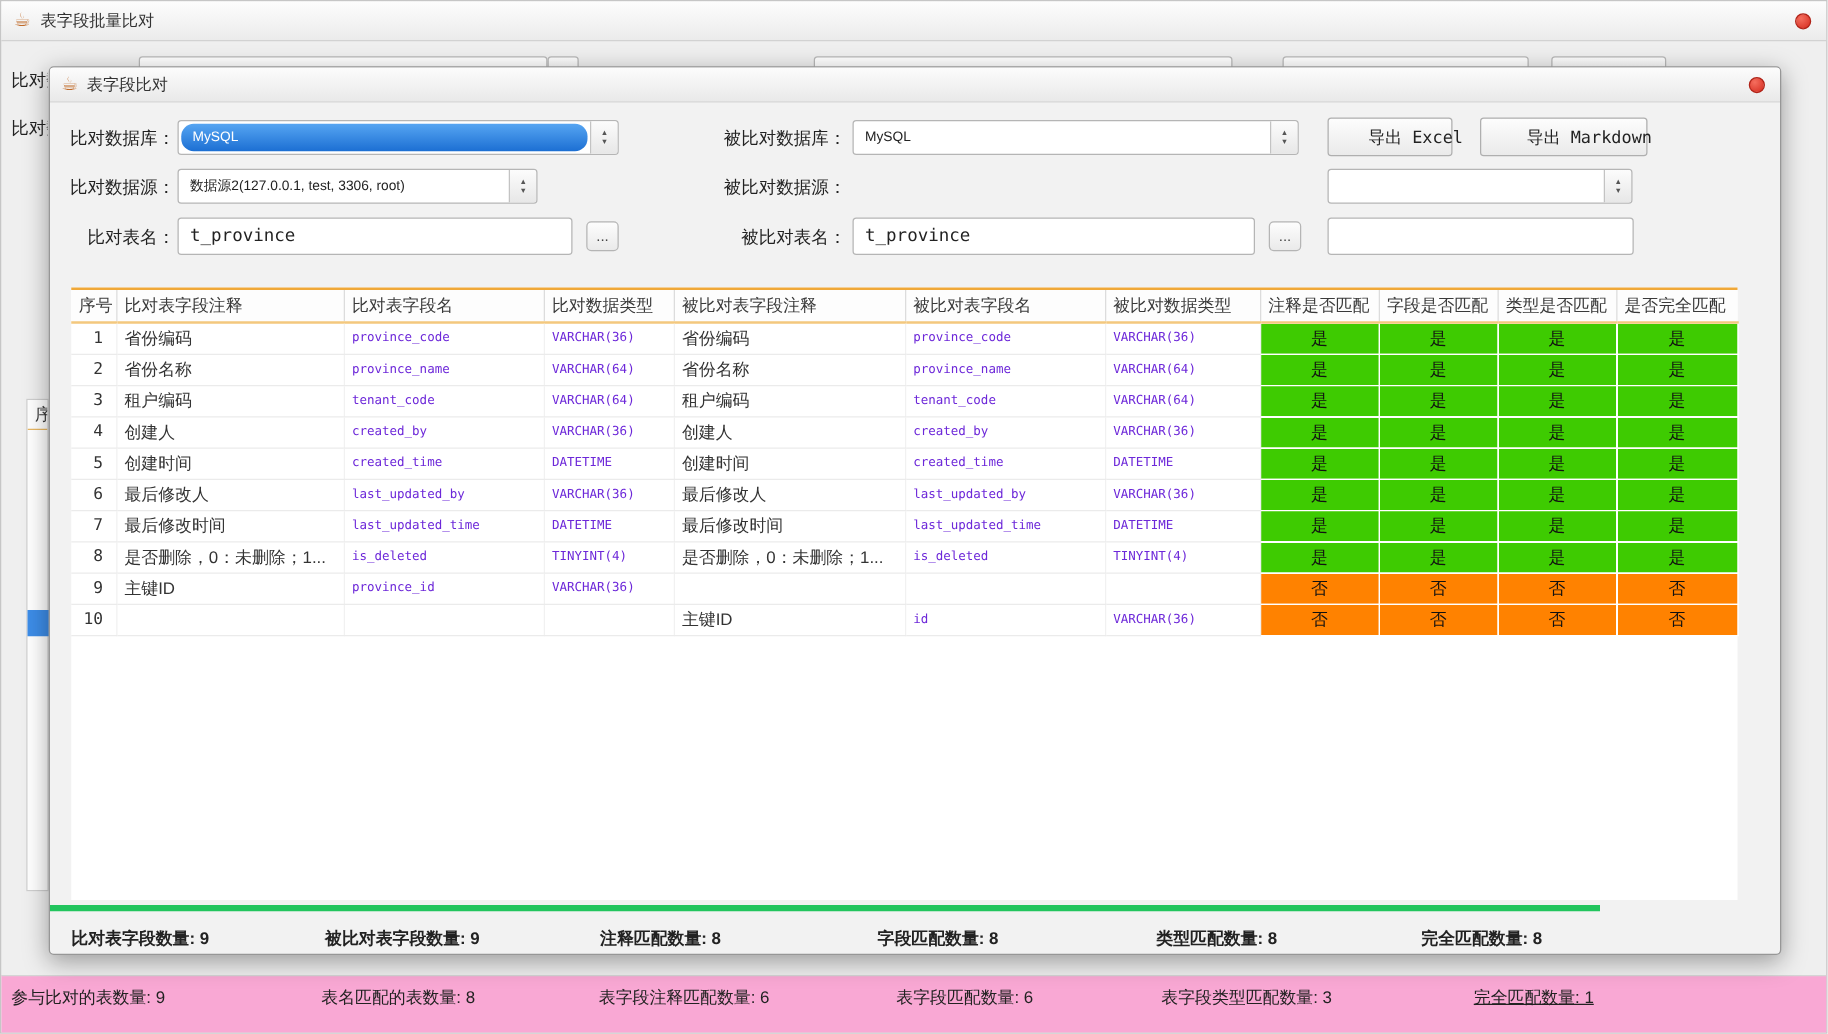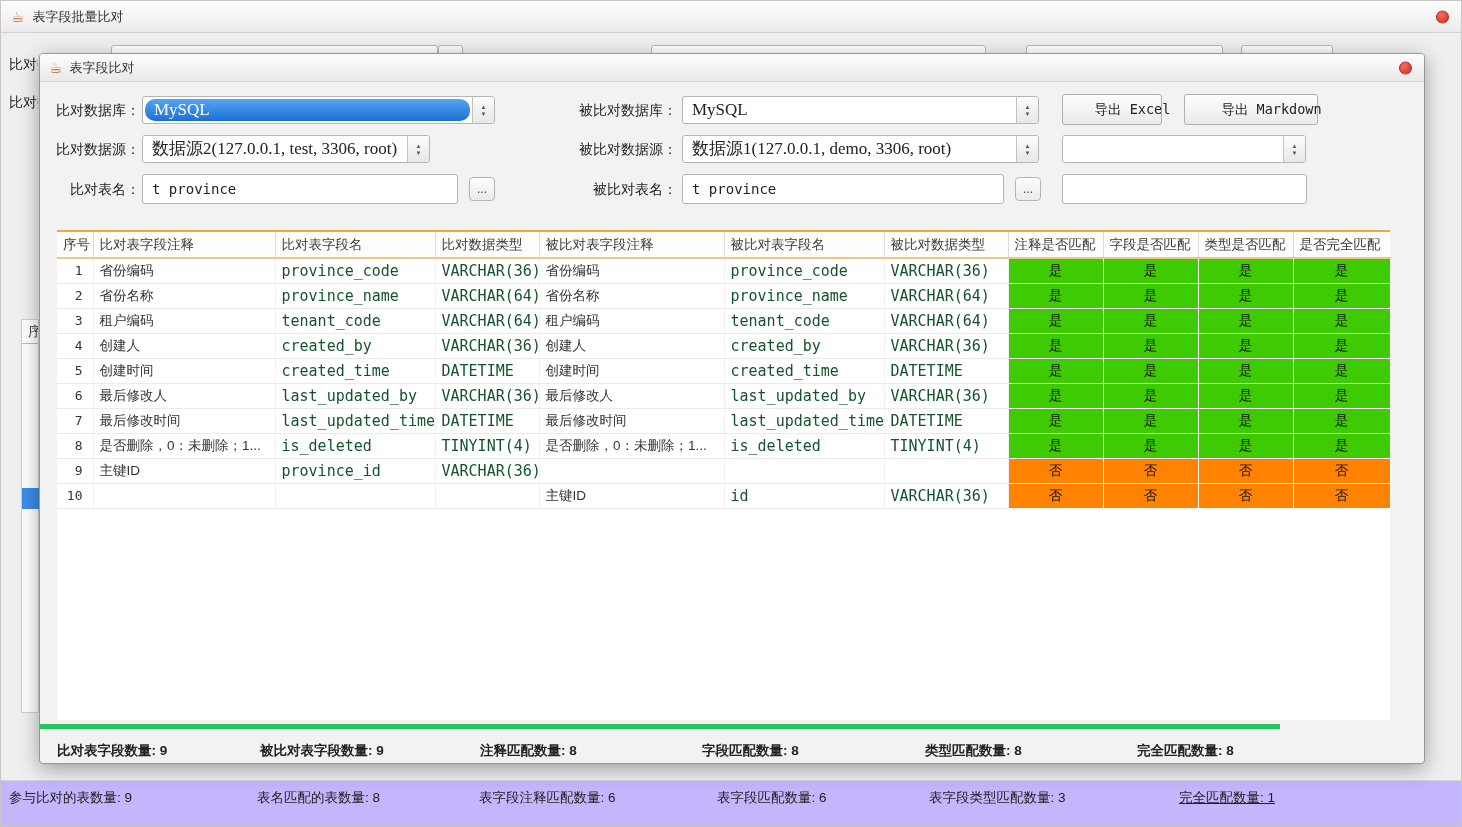--- a/index.html
+++ b/index.html
@@ -21,36 +21,36 @@
 
   
   .bg-box { position:absolute; height:28px; background:#fff; border:1px solid #b9b9b9; border-radius:3px; }
   .bg-btn { background:linear-gradient(#fdfdfd,#ebebeb); }
   .frag-label { position:absolute; left:8px; width:29px; height:18px; overflow:hidden; white-space:nowrap; font-size:14px; color:#222; }
   .frag-panel { position:absolute; left:20px; top:318px; width:18px; height:394px; background:#fff; border:1px solid #cfcfcf; overflow:hidden; }
   .frag-panel .hdr { height:24px; border-bottom:1px solid #e8b763; padding:3px 0 0 6px; font-size:13.5px; color:#3a3a3a; overflow:hidden; }
   .frag-selected { position:absolute; left:21px; top:487px; width:17px; height:21px; background:#3d8de8; }
 
   
-  .main-stats { position:absolute; left:0; top:779px; width:1462px; height:48px; background:#c4b5fd; border-top:1px solid #d5d5d5; }
+  .main-stats { position:absolute; left:0; top:779px; width:1462px; height:48px; background:#f9a8d4; border-top:1px solid #d5d5d5; }
   .main-stats span { position:absolute; top:8px; font-size:13.5px; color:#222; white-space:nowrap; }
 
   
   .dialog { position:absolute; left:38px; top:52px; width:1386px; height:711px;
     background:#f2f2f2; border:1px solid #979797; border-radius:4px;
     box-shadow:0 5px 20px rgba(0,0,0,0.35); overflow:hidden; }
   .dlg-titlebar { position:absolute; left:0; top:0; right:0; height:28px;
     background:linear-gradient(#fcfcfc,#e9e9e9); border-bottom:1px solid #d5d5d5;
     display:flex; align-items:center; padding:0 9px; gap:7px; }
 
   .flabel { position:absolute; height:28px; line-height:28px; text-align:right; font-size:14px; color:#222; white-space:nowrap; }
 
   .combo { position:absolute; height:28px; display:flex; background:#fff; border:1px solid #b5b5b5; border-radius:3px; overflow:hidden; }
-  .combo-value { flex:1; line-height:26px; padding:0 9px; font-family:Liberation Serif, serif;
-    font-size:17px; color:#222; overflow:hidden; white-space:nowrap; }
+  .combo-value { flex:1; line-height:26px; padding:0 9px; font-family:Liberation Sans, sans-serif;
+    font-size:11px; color:#222; overflow:hidden; white-space:nowrap; }
   .combo-value.sel { background:linear-gradient(#56a5f2,#1c6fd3); color:#fff; border-radius:10px; margin:2px; line-height:22px; }
   .spinner { width:22px; border-left:1px solid #c3c3c3; background:linear-gradient(#fcfcfc,#e7e7e7);
     display:flex; flex-direction:column; align-items:center; justify-content:center; gap:1px;
     font-size:6px; line-height:6px; color:#555; flex:0 0 22px; }
 
   .field { position:absolute; height:30px; border:1px solid #b5b5b5; border-radius:3px; padding:0 9px;
     font-family:"DejaVu Sans Mono","Liberation Mono",monospace; font-size:14px; color:#222; background:#fff; outline:none; }
 
   .browse { position:absolute; width:26px; height:24px; border:1px solid #b5b5b5; border-radius:4px;
     background:linear-gradient(#fdfdfd,#eaeaea); font-size:12px; text-align:center; line-height:20px; color:#444; }
@@ -62,21 +62,21 @@
   
   .tbl-wrap { position:absolute; left:17px; top:176px; width:1333px; height:490px; background:#fff; border-top:2px solid #f0a838; }
   .cmp-table { border-collapse:collapse; table-layout:fixed; width:1333px; }
   .cmp-table th { height:26px; font-weight:normal; font-size:13.5px; color:#3a3a3a; text-align:left;
     padding:0 4px 0 6px; border-bottom:2px solid #f3c87e; background:#fdfdfd;
     border-left:1px solid #dcdcdc; white-space:nowrap; overflow:hidden; }
   .cmp-table th:first-child { border-left:none; }
   .cmp-table td { height:25px; font-size:13.5px; color:#333; padding:0 4px 0 6px;
     border-bottom:1px solid #ebebeb; border-right:1px solid #f1f1f1; white-space:nowrap; overflow:hidden; }
   .cmp-table td.num { text-align:right; padding-right:10px; font-family:"DejaVu Sans Mono","Liberation Mono",monospace; font-size:13px; }
-  .cmp-table td.mono { font-family:"DejaVu Sans Mono","Liberation Mono",monospace; font-size:15px; color:#14532d; }
+  .cmp-table td.mono { font-family:"DejaVu Sans Mono","Liberation Mono",monospace; font-size:10px; color:#6d28d9; }
   .cmp-table td.flag { text-align:center; border:1px solid #fff; color:#111; padding:0; }
   .cmp-table td.flag.yes { background:#3ecb01; }
   .cmp-table td.flag.no  { background:#ff8200; }
   .cmp-table th:nth-child(1){width:36px;}  .cmp-table th:nth-child(2){width:182px;}
   .cmp-table th:nth-child(3){width:160px;} .cmp-table th:nth-child(4){width:104px;}
   .cmp-table th:nth-child(5){width:185px;} .cmp-table th:nth-child(6){width:160px;}
   .cmp-table th:nth-child(7){width:124px;} .cmp-table th:nth-child(8){width:95px;}
   .cmp-table th:nth-child(9){width:95px;}  .cmp-table th:nth-child(10){width:95px;}
   .cmp-table th:nth-child(11){width:97px;}
 
@@ -144,27 +144,20 @@
 
     <div class="flabel" style="left:2px;top:81px;width:98px;">比对数据源：</div>
     <div class="combo" style="left:102px;top:81px;width:288px;">
       <div class="combo-value">数据源2(127.0.0.1, test, 3306, root)</div>
       <div class="spinner">
         <span>▲</span>
         <span>▼</span>
       </div>
     </div>
     <div class="flabel" style="left:495px;top:81px;width:142px;">被比对数据源：</div>
-    <div class="combo" style="left:642px;top:81px;width:357px;">
-      <div class="combo-value">数据源1(127.0.0.1, demo, 3306, root)</div>
-      <div class="spinner">
-        <span>▲</span>
-        <span>▼</span>
-      </div>
-    </div>
     <div class="combo" style="left:1022px;top:81px;width:244px;">
       <div class="combo-value"></div>
       <div class="spinner">
         <span>▲</span>
         <span>▼</span>
       </div>
     </div>
 
     <div class="flabel" style="left:2px;top:121px;width:98px;">比对表名：</div>
     <input class="field" style="left: 102px; top: 120px; width: 316px;" value="t_province">

